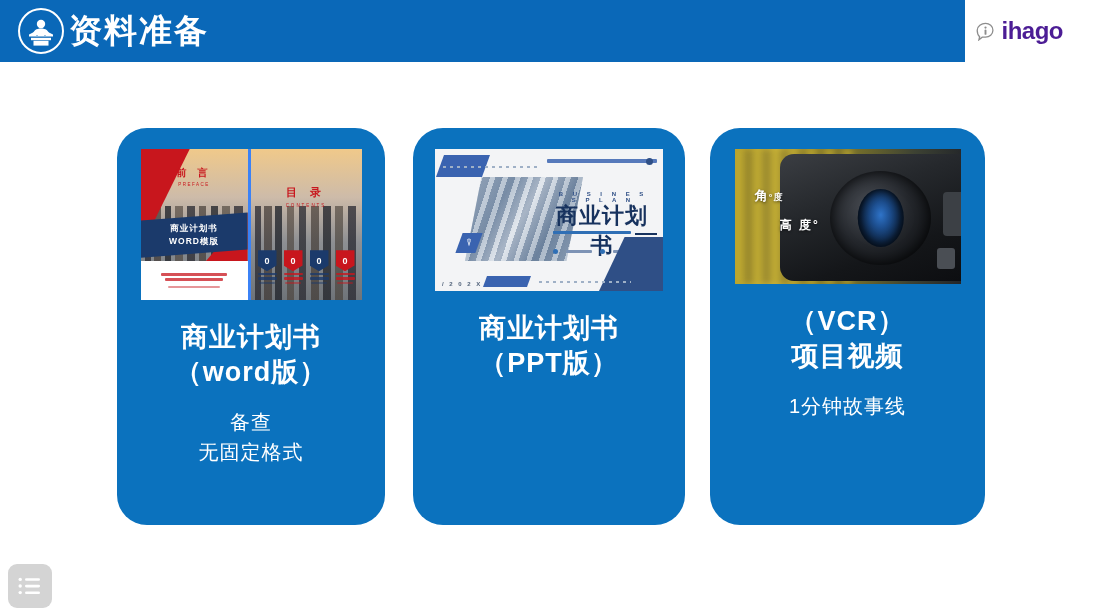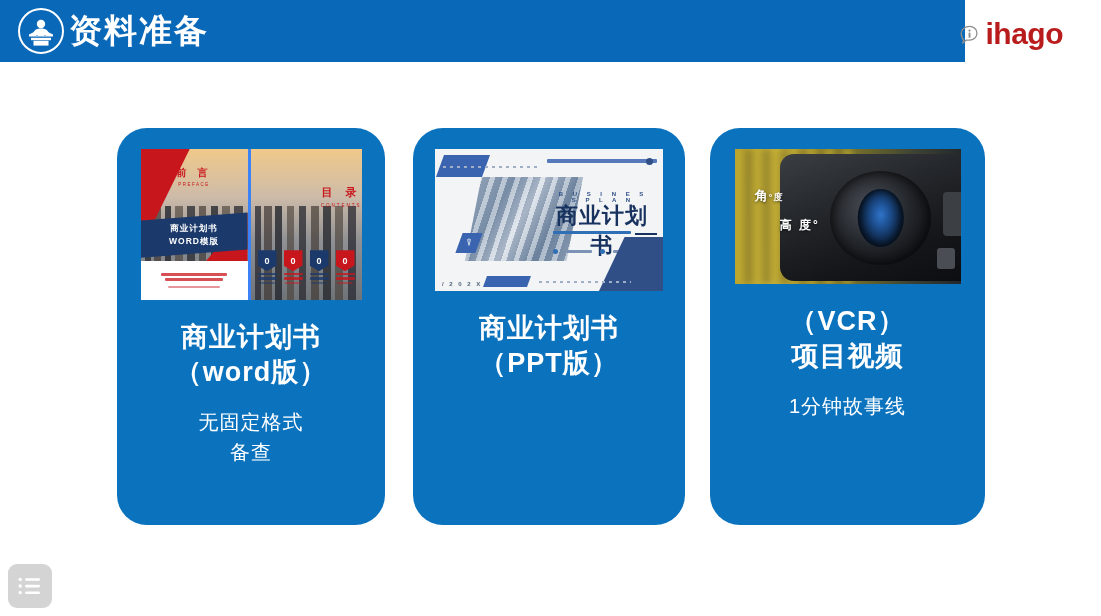--- a/index.html
+++ b/index.html
@@ -52,22 +52,22 @@
     top: 19px;
     display: flex;
     align-items: center;
     gap: 7px;
   }
   .brand-mark {
     width: 19px; height: 19px;
     flex: none;
   }
   .brand-text {
-    color: #b91c1c;
-    font-size: 30px;
+    color: #4c1d95;
+    font-size: 24px;
     font-weight: bold;
     letter-spacing: -0.5px;
     line-height: 1;
   }
 
   
   .cards-area {
     position: absolute;
     left: 0; top: 62px;
     width: 1101px;
@@ -170,21 +170,21 @@
     background:#ffffff; display:flex; flex-direction:column;
     justify-content:center; align-items:center; gap:2px;
   }
   .doc-foot i {
     display:block; height:3px; border-radius:1px; background:#c8161d; opacity:.75;
   }
   .doc-foot .l1 { width:62%; }
   .doc-foot .l2 { width:55%; }
   .doc-foot .l3 { width:48%; height:2px; opacity:.45; margin-top:3px; }
 
-  .toc-title { position:absolute; left:0; top:24%; width:100%; text-align:right; }
+  .toc-title { position:absolute; left:0; top:24%; width:100%; text-align:center; }
   .toc-title .t1 { color:#c8161d; font-size:11px; font-weight:bold; letter-spacing:5px; display:block;}
   .toc-title .t2 { color:#c8161d; font-size:4.5px; letter-spacing:2px; display:block; margin-top:3px;}
   .toc-badges {
     position:absolute; left:0; bottom:19%; width:100%;
     display:flex; justify-content:space-evenly; align-items:flex-start;
   }
   .badge {
     width:19px; height:21px; display:flex; align-items:center; justify-content:center;
     color:#ffffff; font-size:9px; font-weight:bold;
     clip-path: polygon(0 0, 100% 0, 100% 72%, 50% 100%, 0 72%);
@@ -413,22 +413,22 @@
               </div>
           </div>
         </div>
       </div>
     </div>
     <div class="card-title">
       <div>商业计划书</div>
       <div>（word版）</div>
     </div>
     <div class="card-sub">
+      <div>备查</div>
       <div>无固定格式</div>
-      <div>备查</div>
     </div>
   </div>
 
   <div class="card card-2">
     <div class="thumb thumb-2">
       <div class="ppt">
         <div class="ppt-tl"></div>
         <div class="ppt-top"></div>
         <div class="ppt-dash"></div>
         <div class="ppt-dot"></div>

